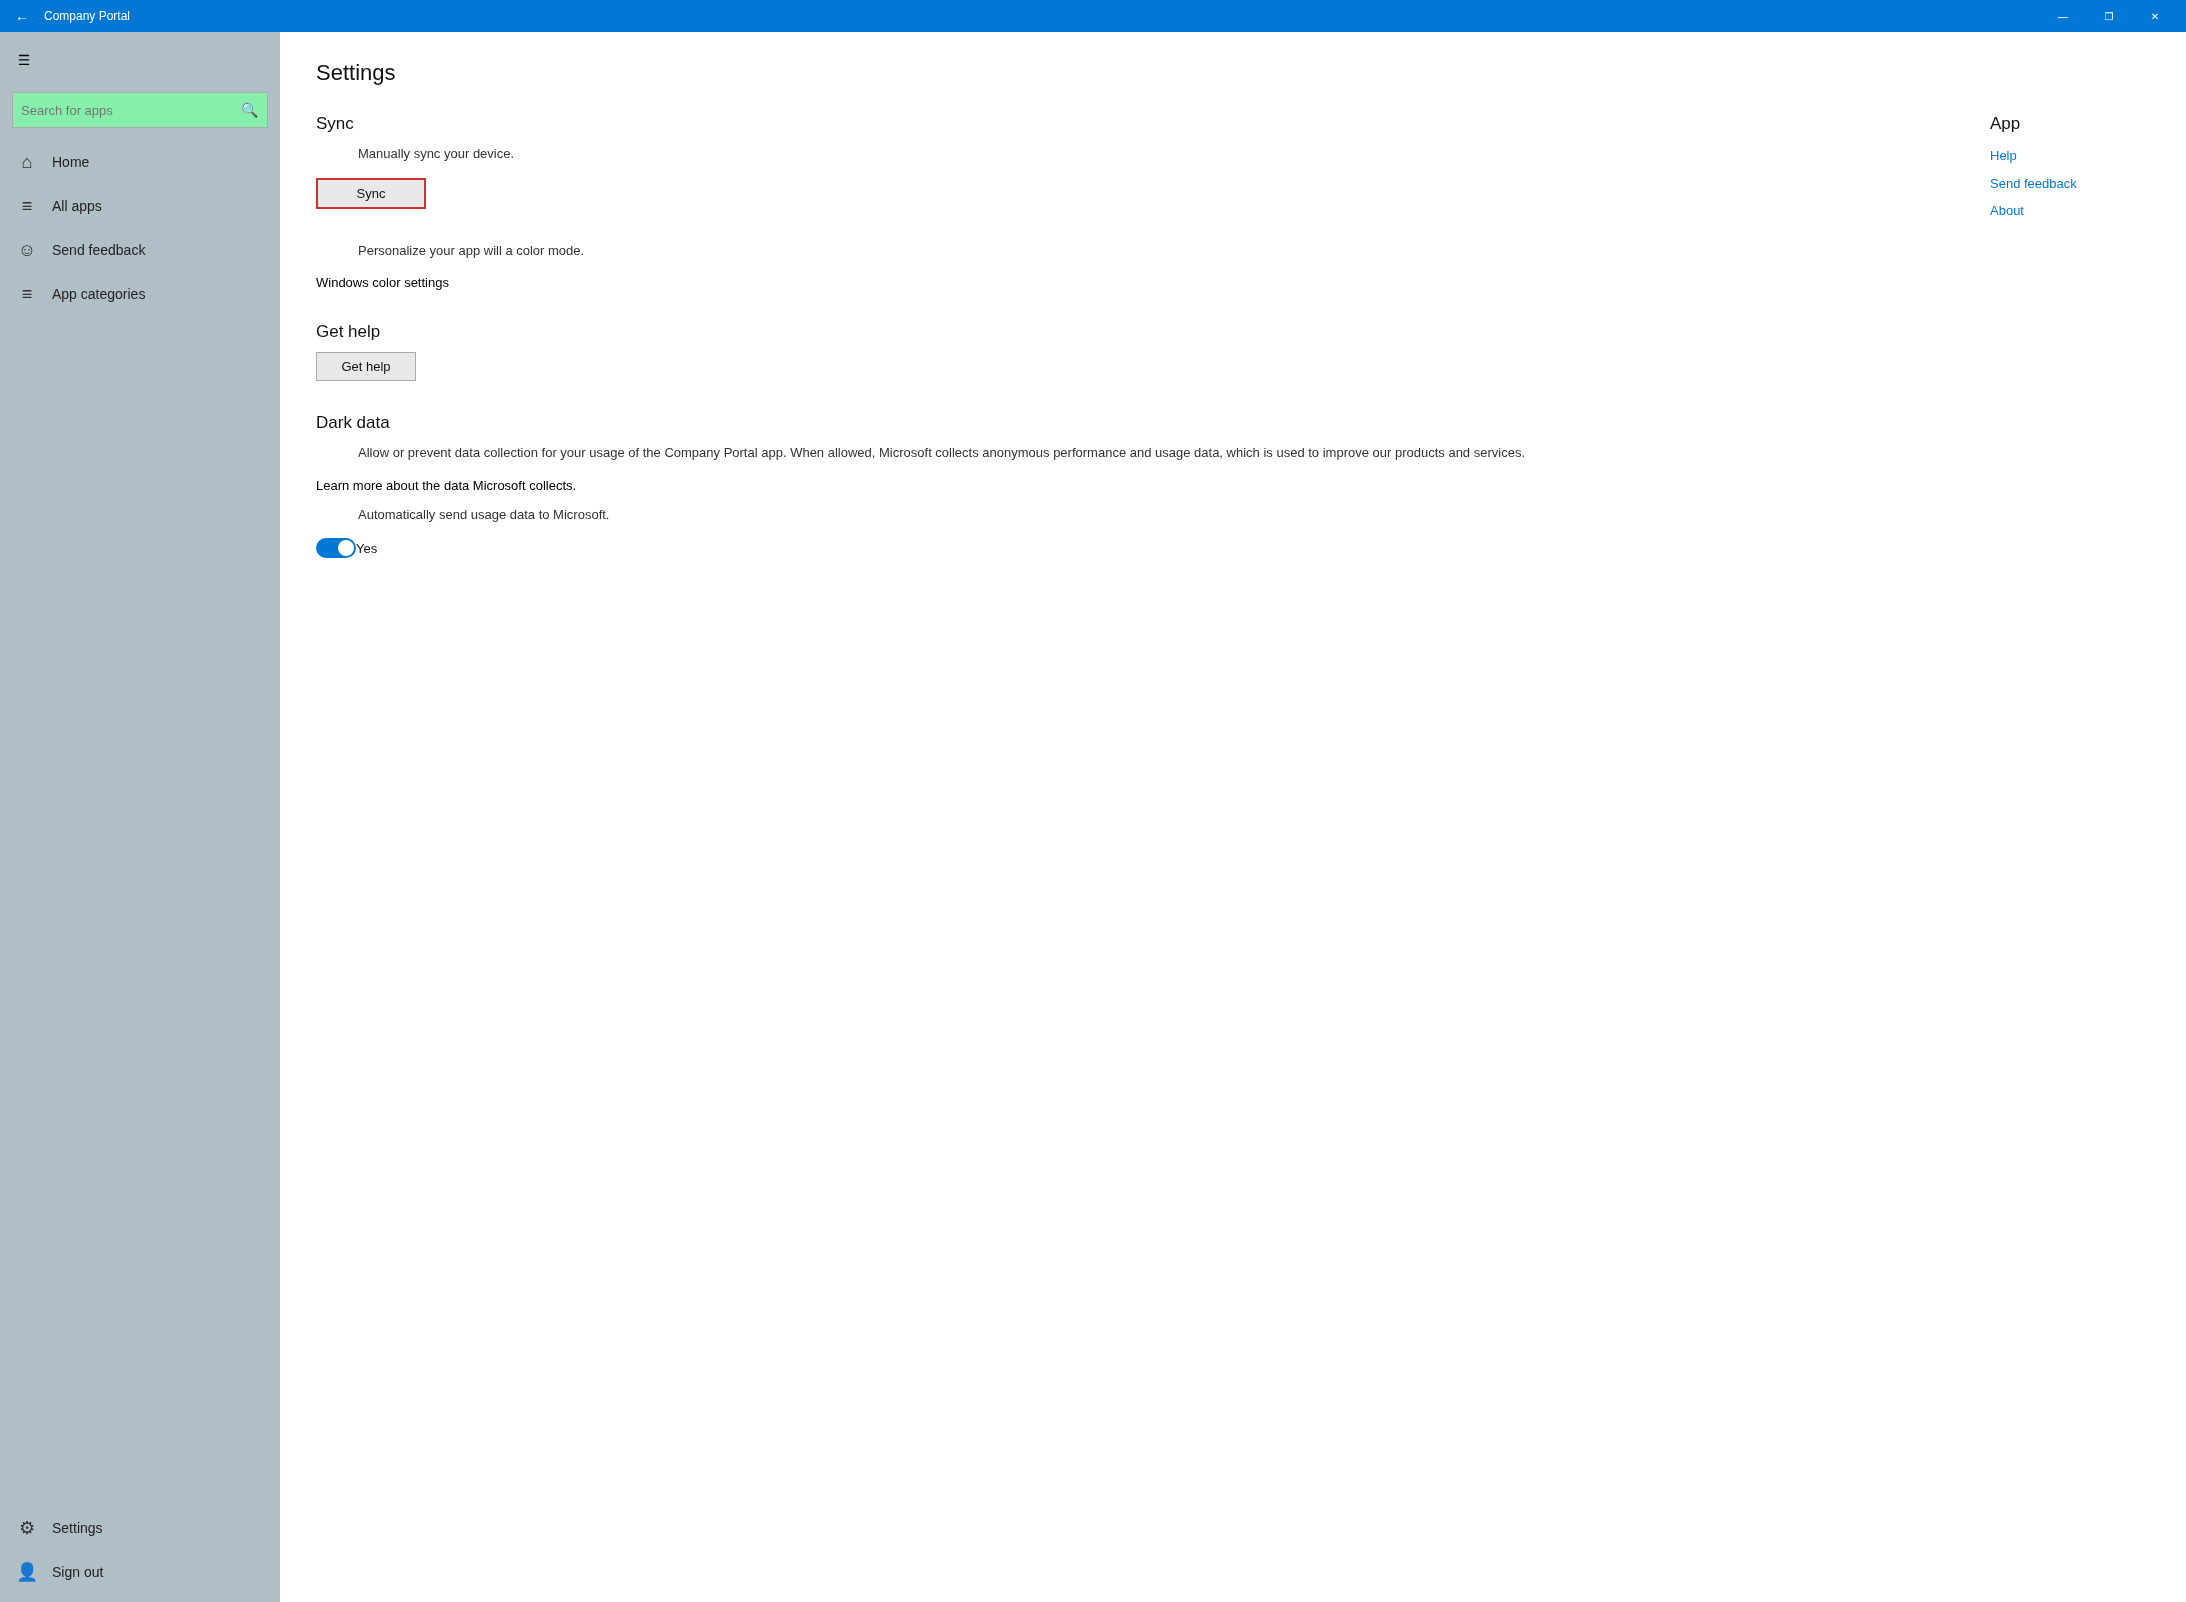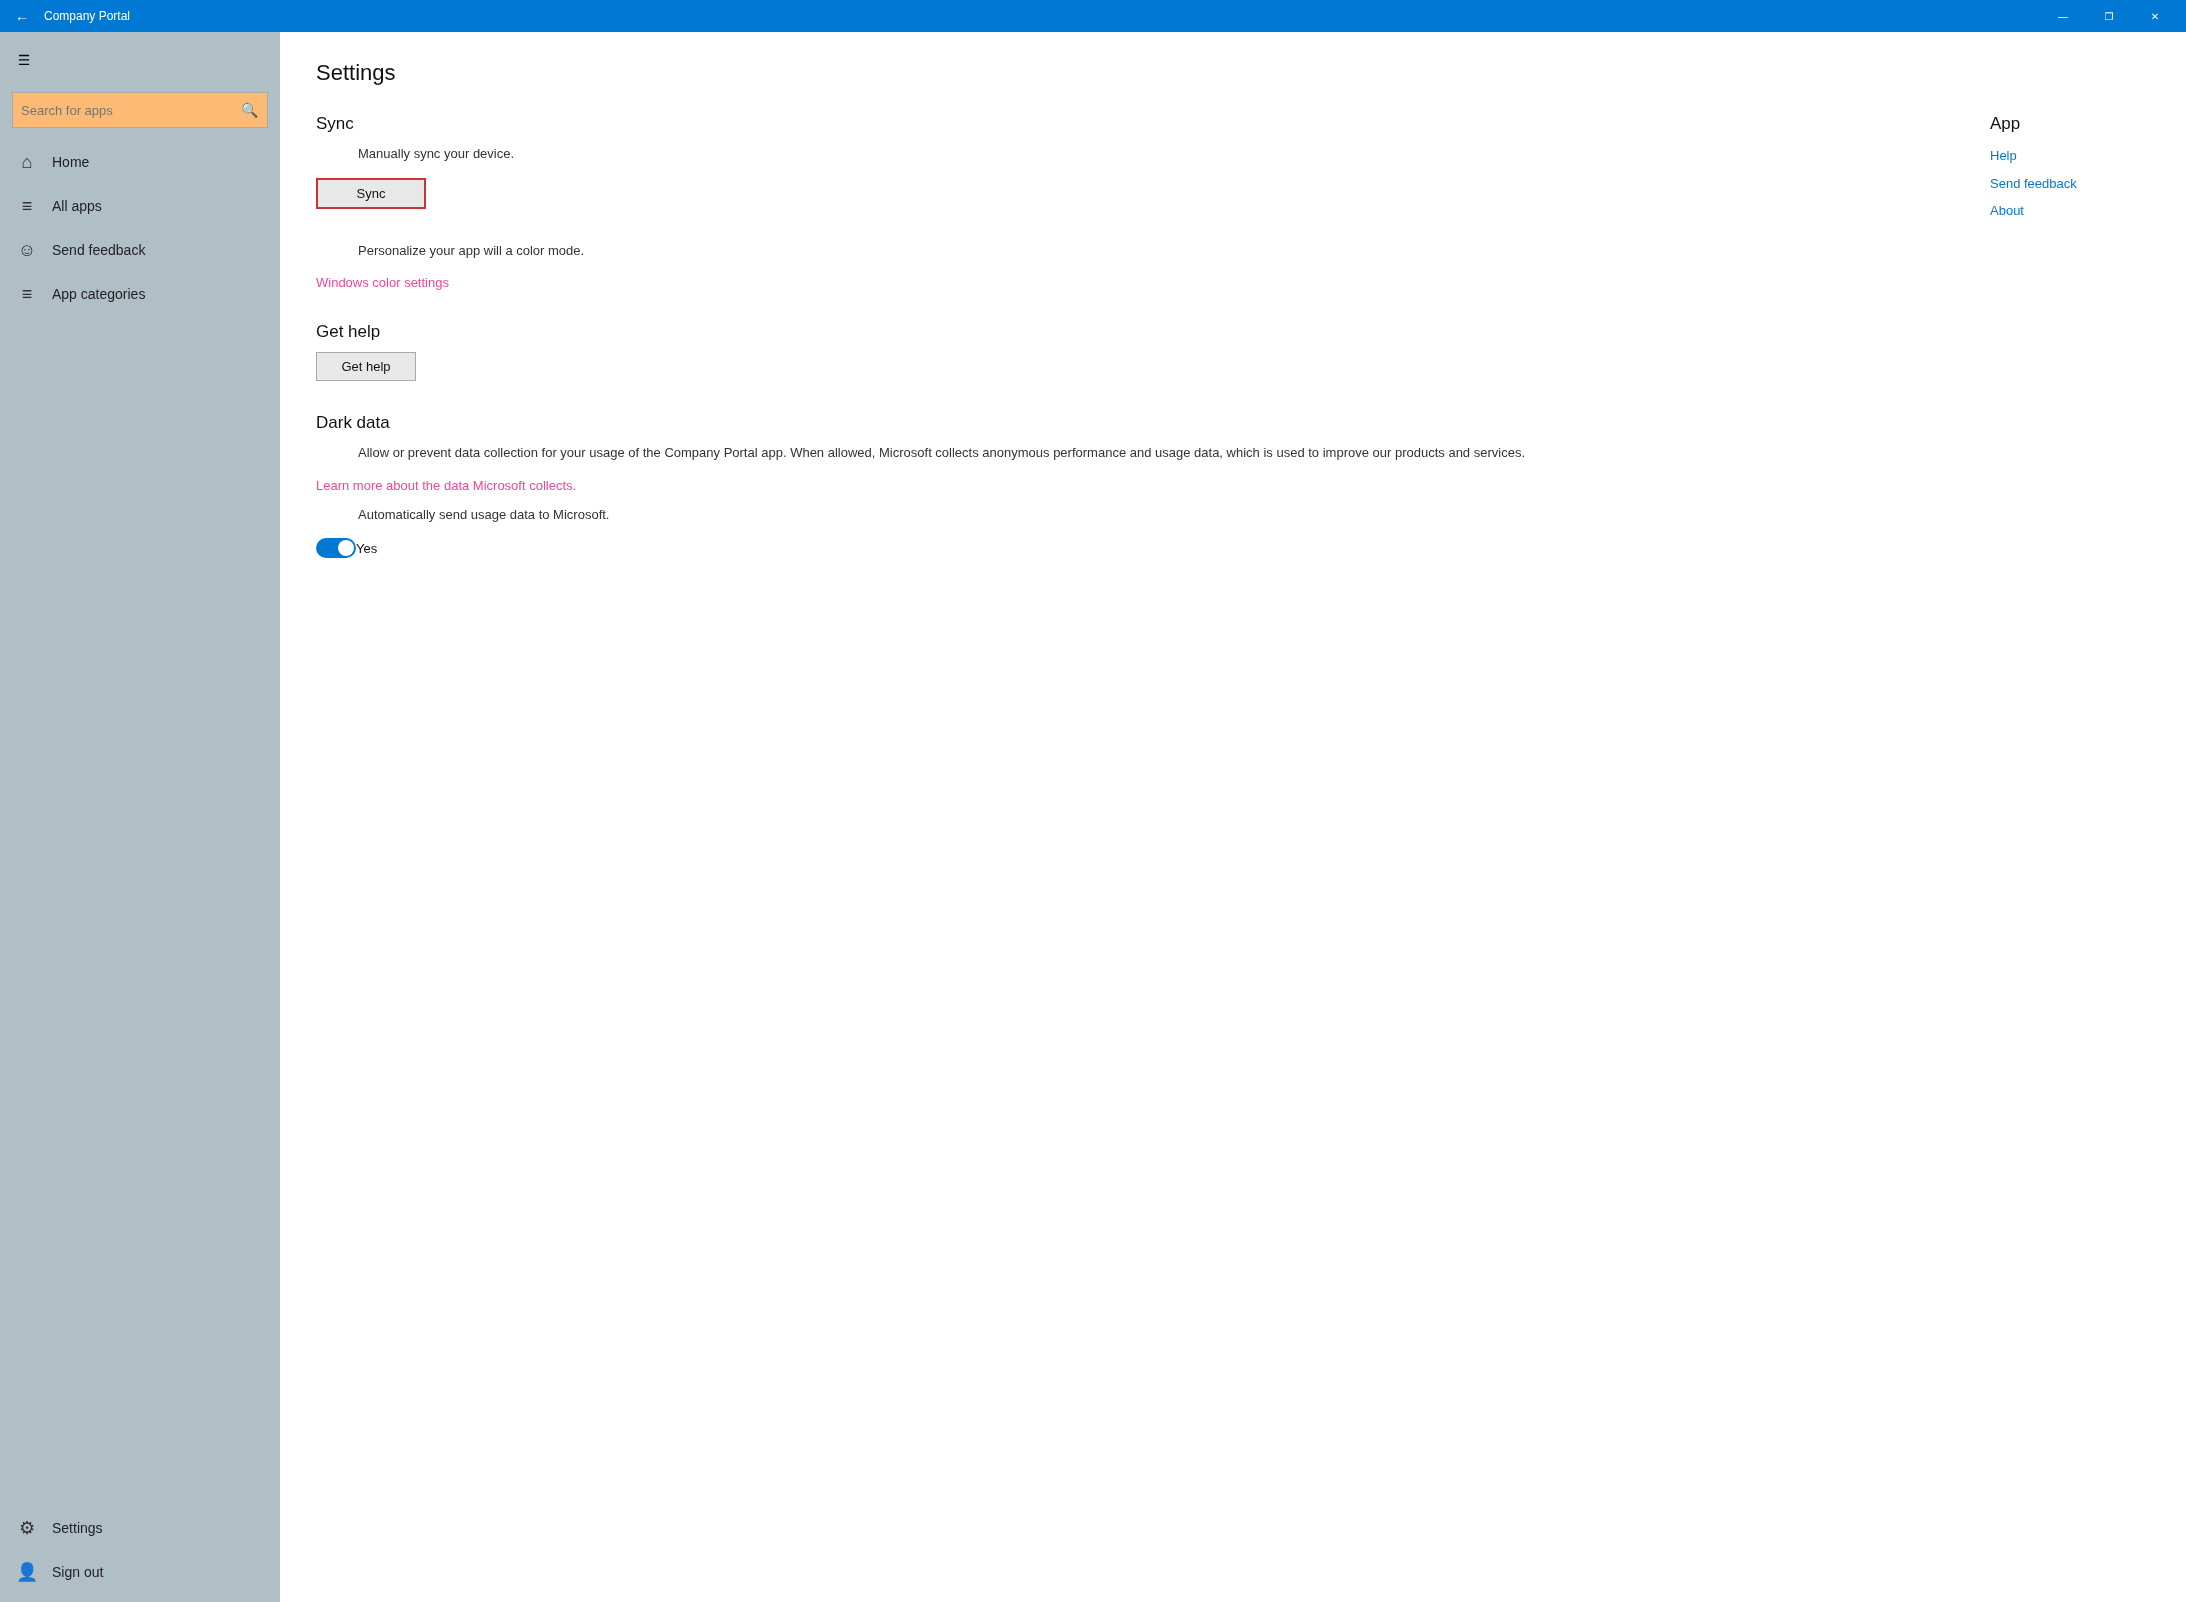--- a/index.html
+++ b/index.html
@@ -49,21 +49,21 @@
       flex-direction: column;
       flex-shrink: 0;
     }
     .sidebar-hamburger {
       width: 40px; height: 40px;
       display: flex; align-items: center; justify-content: center;
       cursor: pointer; margin: 8px 0 4px 4px;
     }
     .search-bar {
       margin: 8px 12px;
-      background: #fdba74;
+      background: #86efac;
       border: 1px solid #aaa;
       display: flex;
       align-items: center;
       height: 36px;
       padding: 0 8px;
     }
     .search-input {
       flex: 1;
       border: none;
       outline: none;
@@ -171,21 +171,21 @@
     }
     .radio-circle.selected::after {
       content: '';
       width: 10px; height: 10px;
       border-radius: 50%;
       background: #0078d4;
     }
 
     
     .link-blue {
-      color: #ec4899;
+      color: #000000;
       text-decoration: none;
       font-size: 13px;
       cursor: pointer;
     }
 
     
     .app-section-title {
       font-size: 17px;
       font-weight: 400;
       color: #111;

